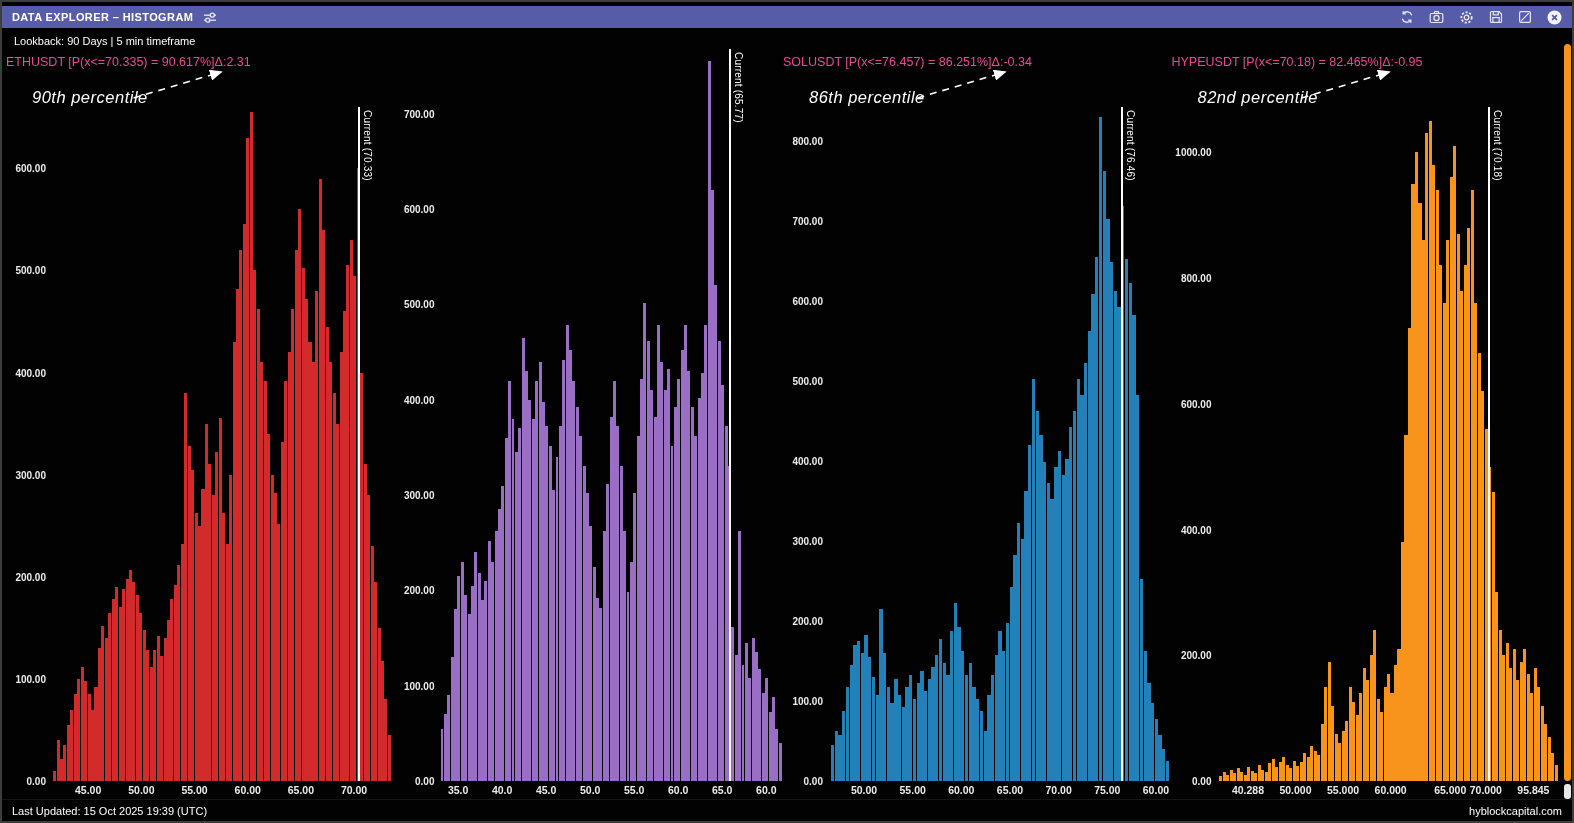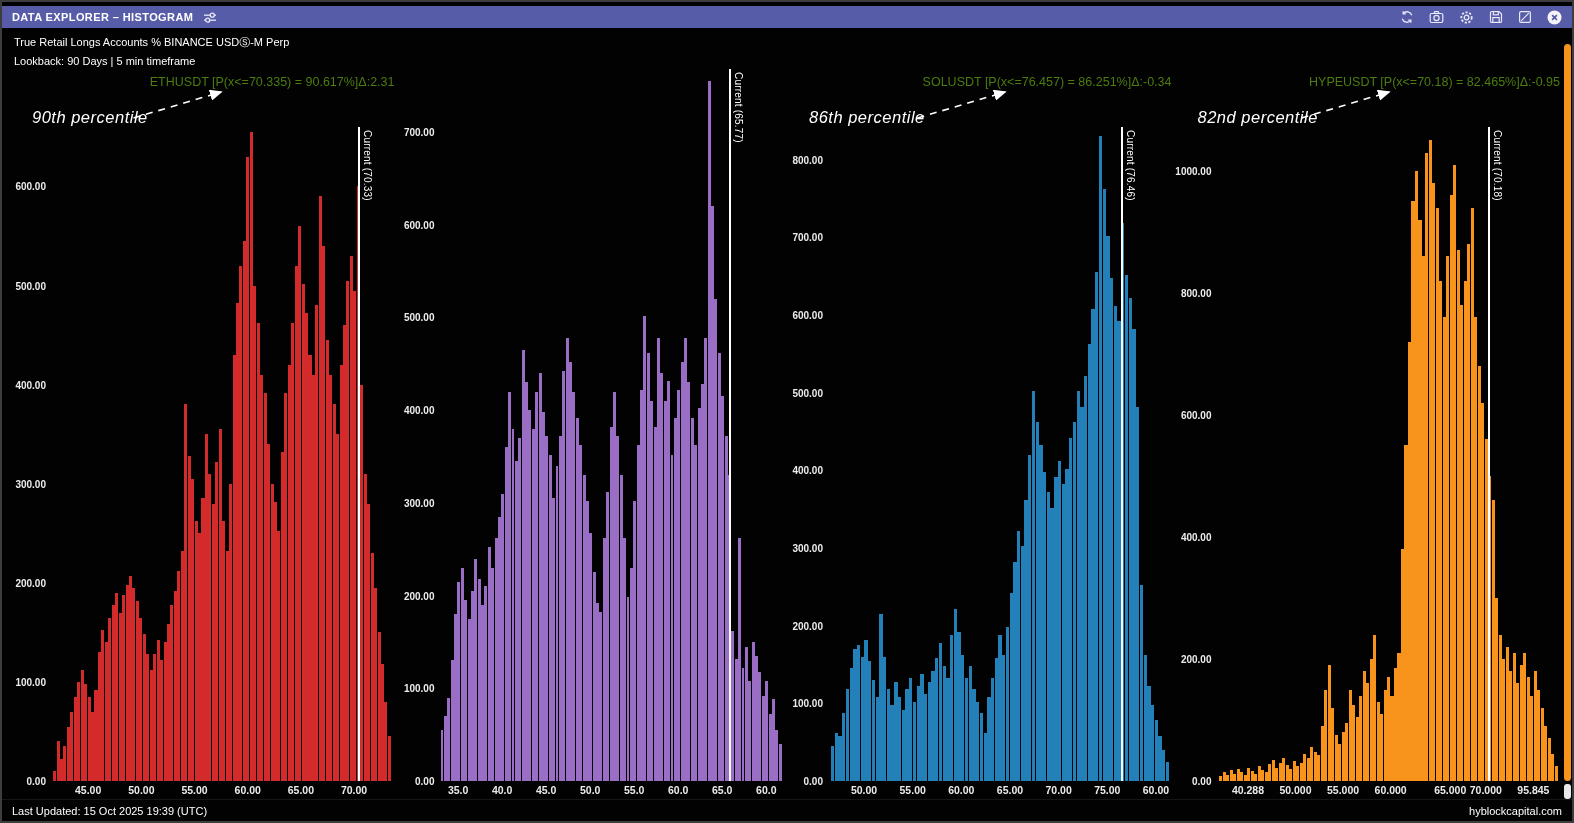--- a/index.html
+++ b/index.html
@@ -10,21 +10,21 @@
   .titlebar .title{font-size:11px;font-weight:bold;letter-spacing:.4px;color:#fff;}
   .titlebar .tune{margin-left:10px;display:flex;align-items:center;}
   .tb-icons{margin-left:auto;display:flex;align-items:center;gap:15px;}
   .tb-icons svg{display:block;cursor:pointer;}
   .info{padding:7px 12px 2px;flex:none;}
   .info .l1{font-size:11px;margin-bottom:5px;}
   .info .l2{font-size:11px;}
   .charts{flex:1;display:grid;grid-template-columns:repeat(4,1fr);padding:0 12px 0 4px;min-height:0;}
   .panel{display:flex;flex-direction:column;min-width:0;position:relative;}
   .panel-header{height:58px;position:relative;flex:none;}
-  .panel-title{position:absolute;top:6px;left:0;right:0;text-align:right;font-size:12.5px;color:#4d7c0f;white-space:nowrap;}
+  .panel-title{position:absolute;top:6px;left:0;right:0;text-align:left;font-size:12.5px;color:#ec4899;white-space:nowrap;}
   .pct-label{position:absolute;bottom:0;left:26px;font-style:italic;font-size:16.5px;letter-spacing:.5px;color:#fff;white-space:nowrap;}
   .arrow{position:absolute;inset:0;width:100%;height:100%;}
   .panel-body{flex:1;display:flex;min-height:0;}
   .ylabels{width:46px;flex:none;position:relative;}
   .ylabel{position:absolute;right:6px;font-size:10px;font-weight:600;color:#ececec;transform:translateY(50%);white-space:nowrap;}
   .plot{flex:1;position:relative;min-width:0;}
   .bar{position:absolute;bottom:0;}
   .current-line{position:absolute;top:0;bottom:0;width:2px;background:#fff;z-index:3;}
   .current-label{position:absolute;top:3px;writing-mode:vertical-rl;font-size:10px;color:#fff;z-index:4;white-space:nowrap;letter-spacing:.2px;}
   .xlabels{height:18px;flex:none;position:relative;margin-left:46px;text-align:center;}
@@ -76,21 +76,20 @@
         <line x1="3.2" y1="10.8" x2="10.8" y2="3.2"></line>
       </svg>
       <svg width="15" height="15" viewBox="0 0 15 15">
         <circle cx="7.5" cy="7.5" r="7" fill="#f3f3f8"></circle>
         <path d="M5.1 5.1 L9.9 9.9 M9.9 5.1 L5.1 9.9" stroke="#575ca9" stroke-width="1.7"></path>
       </svg>
     </span>
   </div>
 
   <div class="info">
-    <div class="l1">True Retail Longs Accounts % BINANCE USDⓈ-M Perp</div>
     <div class="l2">Lookback: 90 Days | 5 min timeframe</div>
   </div>
 
   <div class="charts">
 
     <div class="panel">
       <div class="panel-header">
         <div class="panel-title">ETHUSDT [P(x&lt;=70.335) = 90.617%]Δ:2.31</div>
         <svg class="arrow" viewBox="0 0 390 58" preserveAspectRatio="none">
           <defs>

